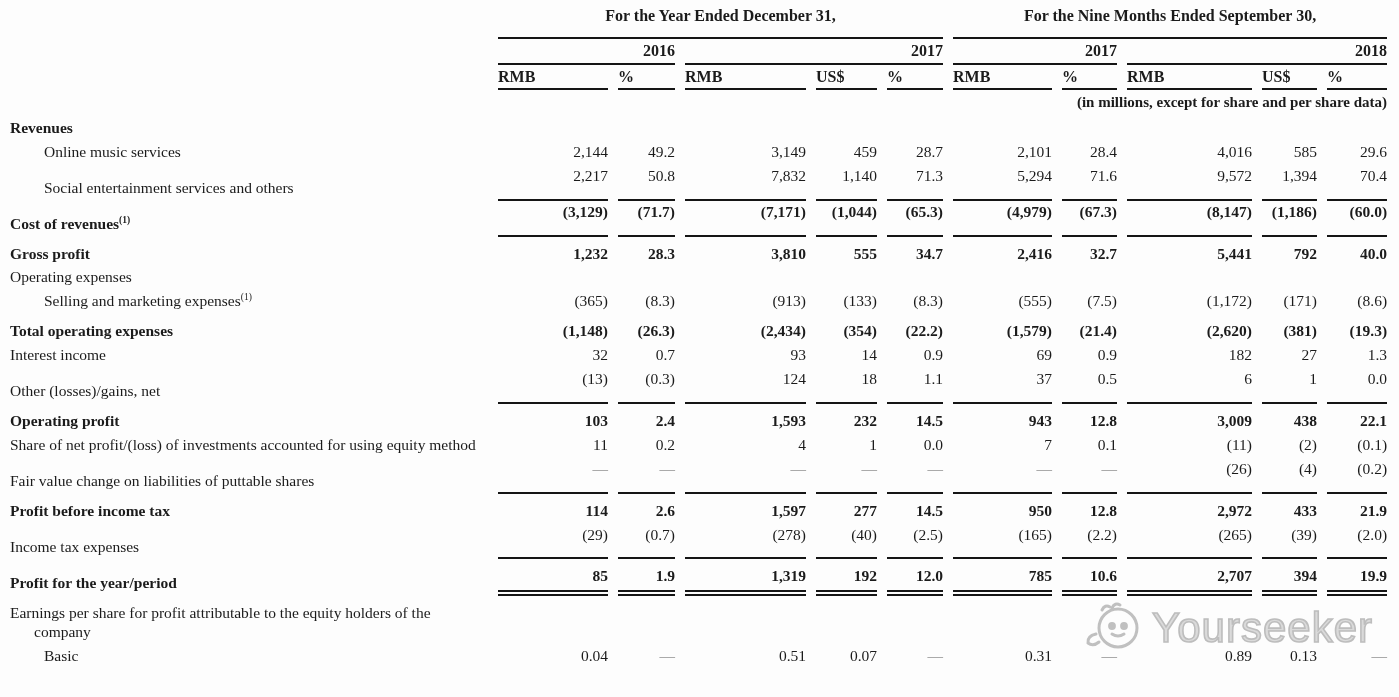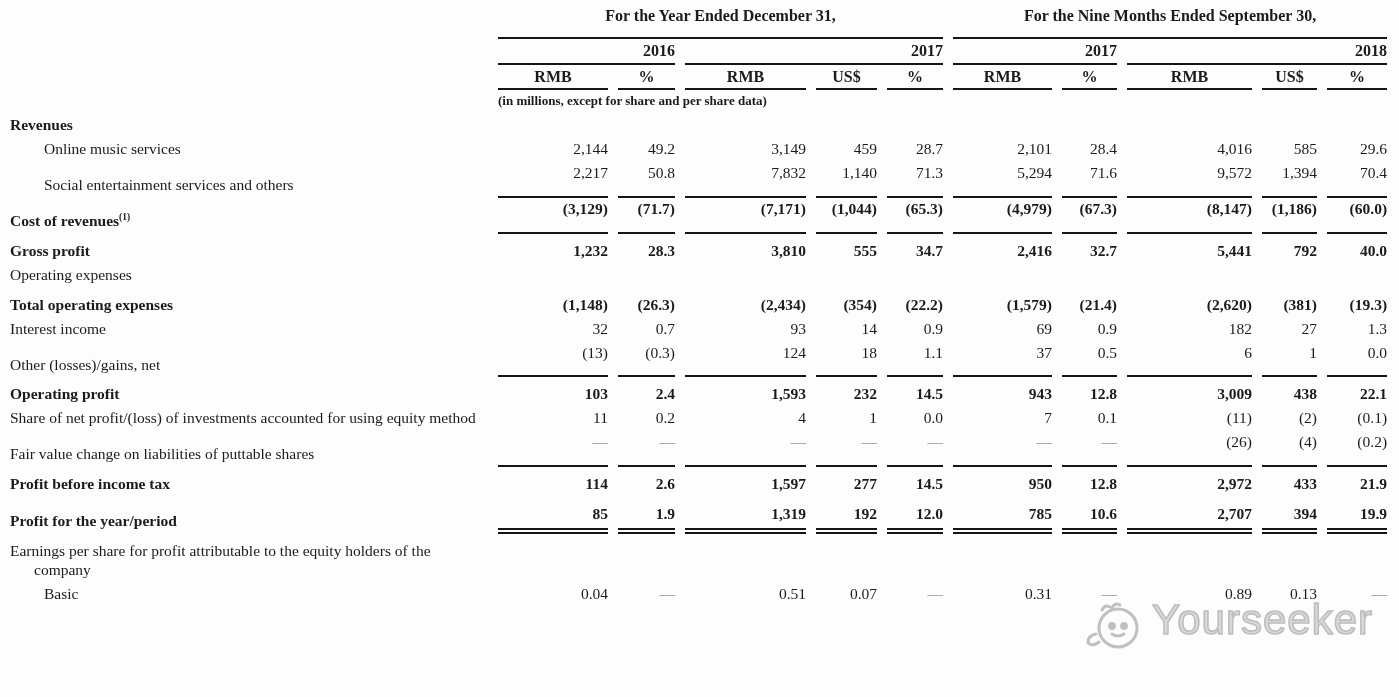--- a/index.html
+++ b/index.html
@@ -18,22 +18,22 @@
     table-layout: fixed;
     width: 1397px;
     margin-top: 6px;
   }
   th, td { padding: 0; vertical-align: bottom; }
 
   
   thead th { font-weight: bold; font-size: 16px; line-height: 1.3; }
   th.grp { text-align: center; border-bottom: 2px solid #151515; padding-bottom: 10px; }
   th.yr  { text-align: right; border-bottom: 2px solid #151515; padding-top: 2px; padding-bottom: 1px; }
-  th.cu  { text-align: center; border-bottom: 2px solid #151515; padding-top: 2px; padding-bottom: 1px; }
-  th.note { text-align: left; font-size: 13px; padding-top: 3px; padding-bottom: 4px; }
+  th.cu  { text-align: left; border-bottom: 2px solid #151515; padding-top: 2px; padding-bottom: 1px; }
+  th.note { text-align: right; font-size: 15px; padding-top: 3px; padding-bottom: 4px; }
 
   
   td.lbl { font-size: 15.5px; line-height: 1.22; padding: 2px 0 3px 0; vertical-align: bottom; }
   td.lbl .lt { display: block; padding-left: 24px; text-indent: -24px; }
   td.lbl.ind1 { padding-left: 34px; }
   td.num {
     font-size: 15.5px; line-height: 1.22;
     text-align: right; white-space: nowrap;
     padding: 2px 0 3px 0;
     vertical-align: middle;
@@ -41,21 +41,21 @@
   .b { font-weight: bold; }
   sup { font-size: 9.5px; line-height: 0; }
   td.num.dash { color: #8f8f8f; }
   td.num.r1 { border-bottom: 2px solid #151515; padding-bottom: 13px; }
   td.num.r2 { border-bottom: 6px double #151515; padding-bottom: 4px; }
   tr.sp td { padding-top: 8px; }
 
   
   #watermark {
     position: absolute; top: 590px; right: 26px;
-    display: flex; align-items: flex-start; gap: 8px;
+    display: flex; align-items: flex-end; gap: 8px;
     pointer-events: none;
   }
   #watermark .wm-text {
     font-family: "Liberation Sans", "DejaVu Sans", sans-serif;
     font-size: 42px; font-weight: 500; letter-spacing: 1px;
     color: rgba(190,190,190,0.55);
     -webkit-text-stroke: 1.6px #bdbdbd;
   }
 </style>
 </head>
@@ -174,20 +174,35 @@
           <td class="num b">5,441</td>
           <td class="num b">792</td>
           <td class="num b">40.0</td>
         </tr>
         <tr>
           <td class="lbl">
             <span class="lt"><span>Operating expenses</span></span>
           </td>
           <td colspan="10"></td>
         </tr>
+        <tr>
+          <td class="lbl ind1">
+            <span class="lt"><span>Selling and marketing expenses</span><sup>(1)</sup></span>
+          </td>
+          <td class="num">(365)</td>
+          <td class="num">(8.3)</td>
+          <td class="num">(913)</td>
+          <td class="num">(133)</td>
+          <td class="num">(8.3)</td>
+          <td class="num">(555)</td>
+          <td class="num">(7.5)</td>
+          <td class="num">(1,172)</td>
+          <td class="num">(171)</td>
+          <td class="num">(8.6)</td>
+        </tr>
         <tr class="sp">
           <td class="lbl b">
             <span class="lt"><span>Total operating expenses</span></span>
           </td>
           <td class="num b">(1,148)</td>
           <td class="num b">(26.3)</td>
           <td class="num b">(2,434)</td>
           <td class="num b">(354)</td>
           <td class="num b">(22.2)</td>
           <td class="num b">(1,579)</td>
@@ -278,20 +293,35 @@
           <td class="num b">114</td>
           <td class="num b">2.6</td>
           <td class="num b">1,597</td>
           <td class="num b">277</td>
           <td class="num b">14.5</td>
           <td class="num b">950</td>
           <td class="num b">12.8</td>
           <td class="num b">2,972</td>
           <td class="num b">433</td>
           <td class="num b">21.9</td>
+        </tr>
+        <tr>
+          <td class="lbl">
+            <span class="lt"><span>Income tax expenses</span></span>
+          </td>
+          <td class="num r1">(29)</td>
+          <td class="num r1">(0.7)</td>
+          <td class="num r1">(278)</td>
+          <td class="num r1">(40)</td>
+          <td class="num r1">(2.5)</td>
+          <td class="num r1">(165)</td>
+          <td class="num r1">(2.2)</td>
+          <td class="num r1">(265)</td>
+          <td class="num r1">(39)</td>
+          <td class="num r1">(2.0)</td>
         </tr>
         <tr class="sp">
           <td class="lbl b">
             <span class="lt"><span>Profit for the year/period</span></span>
           </td>
           <td class="num b r2">85</td>
           <td class="num b r2">1.9</td>
           <td class="num b r2">1,319</td>
           <td class="num b r2">192</td>
           <td class="num b r2">12.0</td>

